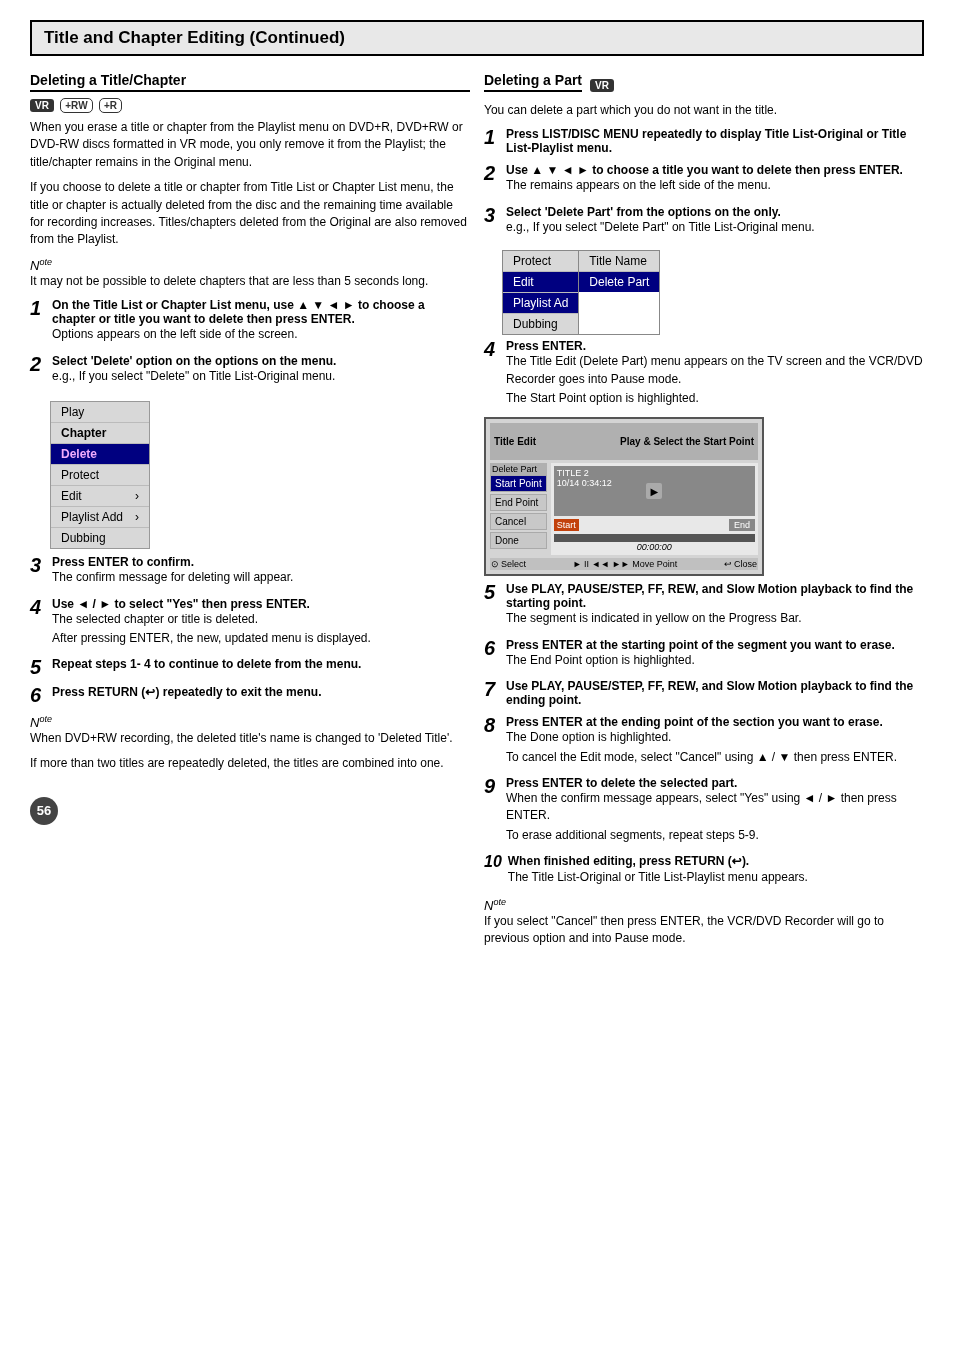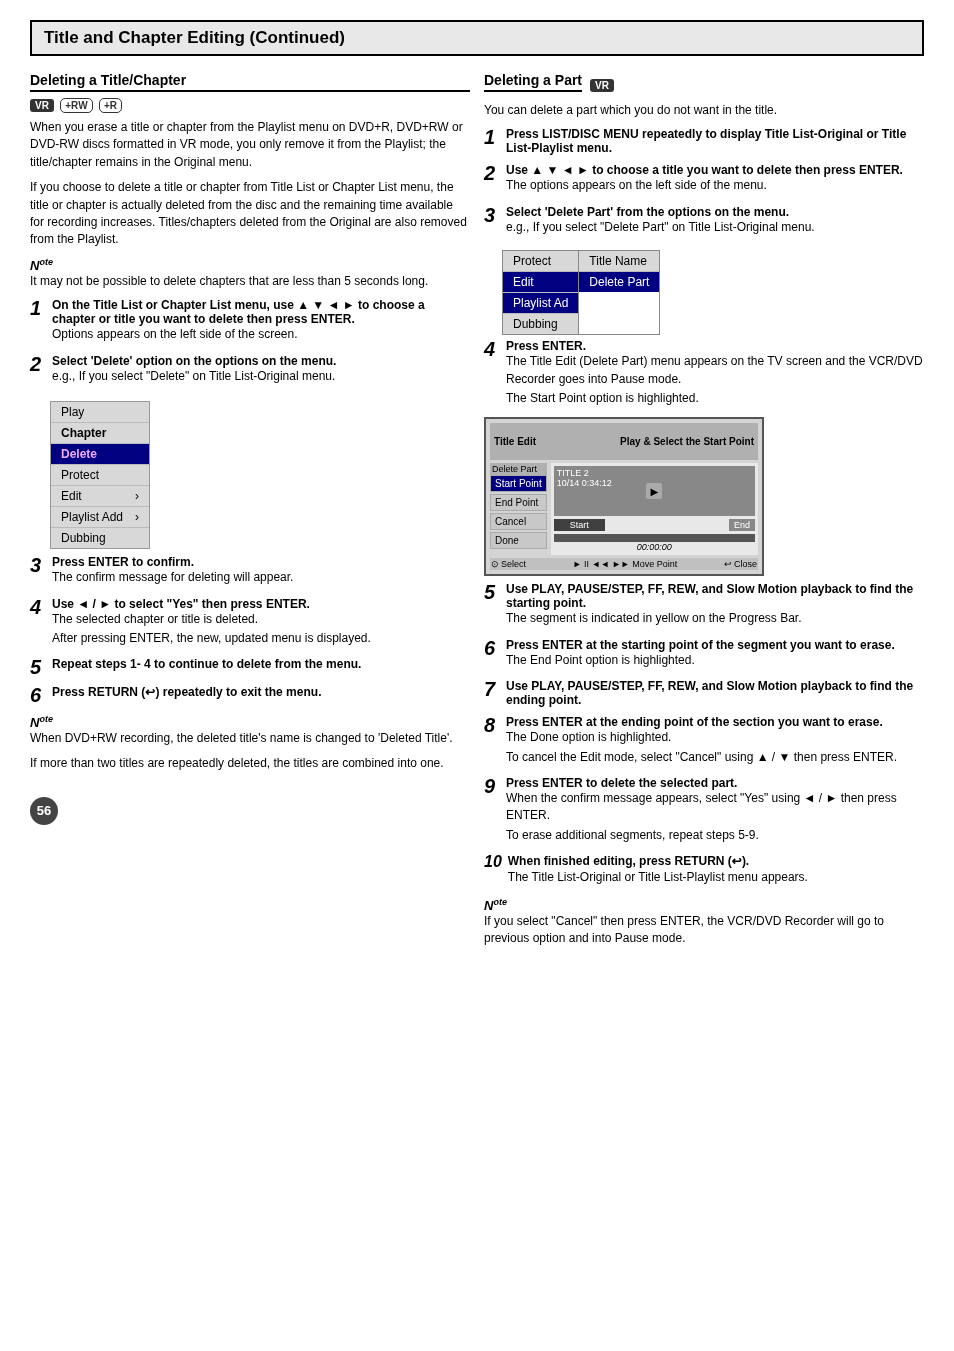--- a/index.html
+++ b/index.html
@@ -73,21 +73,21 @@
       margin-bottom: 8px;
       line-height: 1.45;
     }
 
     .note-block {
       margin: 8px 0;
     }
 
     .note-icon {
       font-style: italic;
-      font-weight: bold;
+      font-weight: normal;
       font-size: 13px;
     }
 
     .note-icon sup {
       font-size: 9px;
     }
 
     .step {
       display: flex;
       gap: 6px;
@@ -402,29 +402,29 @@
       <div class="step-content">
         <b>Press LIST/DISC MENU repeatedly to display Title List-Original or Title List-Playlist menu.</b>
       </div>
     </div>
 
     
     <div class="step">
       <div class="step-num">2</div>
       <div class="step-content">
         <b>Use ▲ ▼ ◄ ► to choose a title you want to delete then press ENTER.</b>
-        <p>The options appears on the left side of the menu.</p>
+        <p>The remains appears on the left side of the menu.</p>
       </div>
     </div>
 
     
     <div class="step">
       <div class="step-num">3</div>
       <div class="step-content">
-        <b>Select 'Delete Part' from the options on the menu.</b>
+        <b>Select 'Delete Part' from the options on the only.</b>
         <p>e.g., If you select "Delete Part" on Title List-Original menu.</p>
       </div>
     </div>
 
     
     <div style="margin: 4px 0 4px 18px; display:inline-flex; border:1px solid #888;">
       <div class="menu-col">
         <div class="menu-cell">Protect</div>
         <div class="menu-cell highlighted">Edit</div>
         <div class="menu-cell highlighted">Playlist Ad</div>
@@ -463,21 +463,21 @@
         <div class="te-main">
           <div class="te-video">
             <div class="te-video-info">
               <div>TITLE 2</div>
               <div><span>10/14</span> <span>0:34:12</span></div>
             </div>
             <div class="te-play-btn">▶</div>
           </div>
           <div style="display:flex; justify-content:space-between; font-size:9px; margin-top:2px;">
             <div>
-              <div style="background:#404040; color:#fff; padding:1px 16px; font-size:9px;">Start</div>
+              <div style="background:#c2410c; color:#fff; padding:1px 3px; font-size:9px;">Start</div>
             </div>
             <div>
               <div style="background:#888; color:#fff; padding:1px 5px; font-size:9px;">End</div>
             </div>
           </div>
           <div class="te-timebar"></div>
           <div class="te-timebar-label">00:00:00</div>
         </div>
       </div>
       <div class="te-footer">

